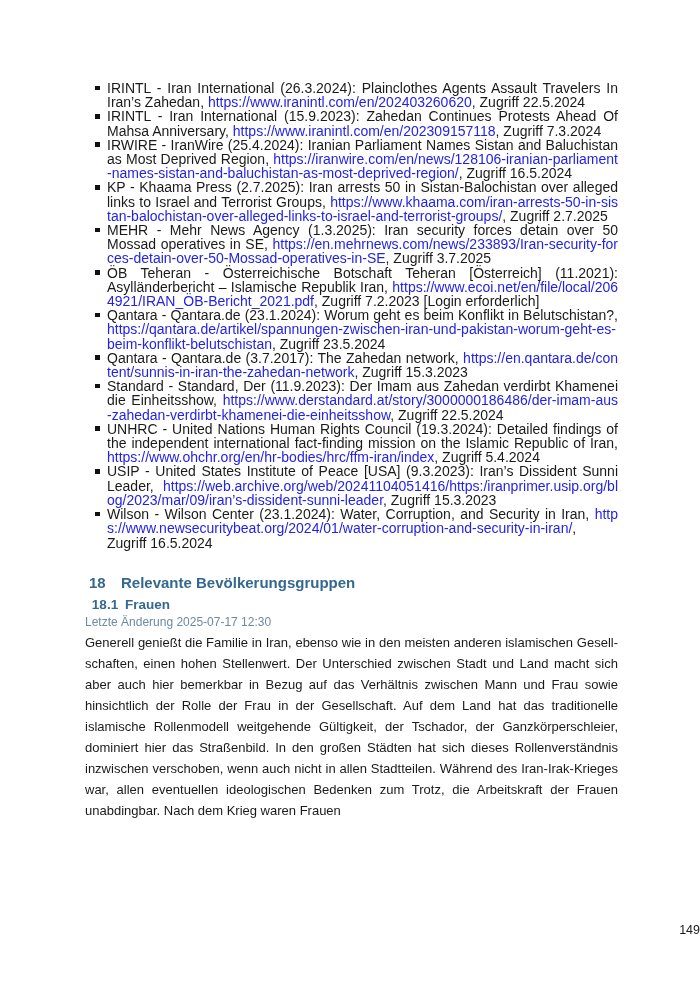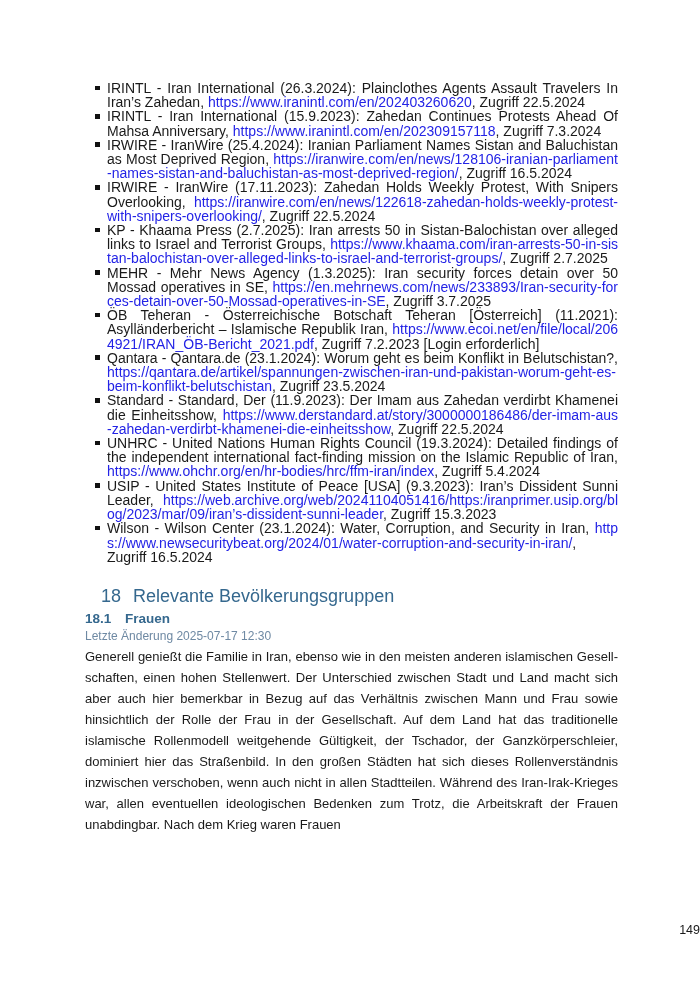--- a/index.html
+++ b/index.html
@@ -37,35 +37,35 @@
     width: 4.6px;
     height: 4.6px;
     background: #111111;
   }
   a.ref-link {
     color: var(--link, #2323e6);
     text-decoration: none;
     word-break: break-all;
   }
   h1.sec {
-    margin: 23px 0 0 16px;
-    font-size: 18px;
+    margin: 23px 0 0 4px;
+    font-size: 15px;
     line-height: 19px;
-    font-weight: normal;
+    font-weight: bold;
     color: var(--head, #35688e);
   }
   h2.sec {
     margin: 4px 0 0 0;
     font-size: 13.5px;
     line-height: 18px;
     font-weight: bold;
     color: var(--head, #35688e);
   }
   h1.sec .num { display: inline-block; min-width: 32px; }
-  h2.sec .num { display: inline-block; min-width: 40px; }
+  h2.sec .num { display: inline-block; min-width: 40px; text-align: center; }
   .meta {
     font-size: 12px;
     line-height: 16px;
     color: var(--meta, #6e89a3);
   }
   p.bodytext {
     margin: 2px 0 0 0;
     font-size: 13px;
     line-height: 21px;
     text-align: justify;
@@ -86,25 +86,25 @@
 </head>
 <body>
 
 <div class="page">
   <div class="content">
 
     <ul class="refs">
         <li class="ref-item"><span class="bullet"></span><span>IRINTL - Iran International (26.3.2024): Plainclothes Agents Assault Travelers In Iran’s Zahedan, </span><a class="ref-link" href="#">https://www.iranintl.com/en/202403260620</a><span>, Zugriff 22.5.2024</span></li>
         <li class="ref-item"><span class="bullet"></span><span>IRINTL - Iran International (15.9.2023): Zahedan Continues Protests Ahead Of Mahsa Anniversary, </span><a class="ref-link" href="#">https://www.iranintl.com/en/202309157118</a><span>, Zugriff 7.3.2024</span></li>
         <li class="ref-item"><span class="bullet"></span><span>IRWIRE - IranWire (25.4.2024): Iranian Parliament Names Sistan and Baluchistan as Most Deprived Region, </span><a class="ref-link" href="#">https://iranwire.com/en/news/128106-iranian-parliament-names-sistan-and-baluchistan-as-most-deprived-region/</a><span>, Zugriff 16.5.2024</span></li>
-        <li class="ref-item"><span class="bullet"></span><span>IRWIRE - IranWire (17.11.2023): Zahedan Holds Weekly Protest, With Snipers Overlooking, </span><a class="ref-link" href="#">https://iranwire.com/en/news/122618-zahedan-holds-weekly-protest-with-snipers-overlooking/</a><span>, Zugriff 22.5.2024</span></li>
         <li class="ref-item"><span class="bullet"></span><span>KP - Khaama Press (2.7.2025): Iran arrests 50 in Sistan-Balochistan over alleged links to Israel and Terrorist Groups, </span><a class="ref-link" href="#">https://www.khaama.com/iran-arrests-50-in-sistan-balochistan-over-alleged-links-to-israel-and-terrorist-groups/</a><span>, Zugriff 2.7.2025</span></li>
         <li class="ref-item"><span class="bullet"></span><span>MEHR - Mehr News Agency (1.3.2025): Iran security forces detain over 50 Mossad operatives in SE, </span><a class="ref-link" href="#">https://en.mehrnews.com/news/233893/Iran-security-forces-detain-over-50-Mossad-operatives-in-SE</a><span>, Zugriff 3.7.2025</span></li>
         <li class="ref-item"><span class="bullet"></span><span>ÖB Teheran - Österreichische Botschaft Teheran [Österreich] (11.2021): Asylländerbericht – Islamische Republik Iran, </span><a class="ref-link" href="#">https://www.ecoi.net/en/file/local/2064921/IRAN_ÖB-Bericht_2021.pdf</a><span>, Zugriff 7.2.2023 [Login erforderlich]</span></li>
         <li class="ref-item"><span class="bullet"></span><span>Qantara - Qantara.de (23.1.2024): Worum geht es beim Konflikt in Belutschistan?, </span><a class="ref-link" href="#">https://qantara.de/artikel/spannungen-zwischen-iran-und-pakistan-worum-geht-es-beim-konflikt-belutschistan</a><span>, Zugriff 23.5.2024</span></li>
+        <li class="ref-item"><span class="bullet"></span><span>Qantara - Qantara.de (3.7.2017): The Zahedan network, </span><a class="ref-link" href="#">https://en.qantara.de/content/sunnis-in-iran-the-zahedan-network</a><span>, Zugriff 15.3.2023</span></li>
         <li class="ref-item"><span class="bullet"></span><span>Standard - Standard, Der (11.9.2023): Der Imam aus Zahedan verdirbt Khamenei die Einheitsshow, </span><a class="ref-link" href="#">https://www.derstandard.at/story/3000000186486/der-imam-aus-zahedan-verdirbt-khamenei-die-einheitsshow</a><span>, Zugriff 22.5.2024</span></li>
         <li class="ref-item"><span class="bullet"></span><span>UNHRC - United Nations Human Rights Council (19.3.2024): Detailed findings of the independent international fact-finding mission on the Islamic Republic of Iran, </span><a class="ref-link" href="#">https://www.ohchr.org/en/hr-bodies/hrc/ffm-iran/index</a><span>, Zugriff 5.4.2024</span></li>
         <li class="ref-item"><span class="bullet"></span><span>USIP - United States Institute of Peace [USA] (9.3.2023): Iran’s Dissident Sunni Leader, </span><a class="ref-link" href="#">https://web.archive.org/web/20241104051416/https:/iranprimer.usip.org/blog/2023/mar/09/iran’s-dissident-sunni-leader</a><span>, Zugriff 15.3.2023</span></li>
         <li class="ref-item"><span class="bullet"></span><span>Wilson - Wilson Center (23.1.2024): Water, Corruption, and Security in Iran, </span><a class="ref-link" href="#">https://www.newsecuritybeat.org/2024/01/water-corruption-and-security-in-iran/</a><span>, Zugriff 16.5.2024</span></li>
       </ul>
 
     <h1 class="sec"><span class="num">18</span><span>Relevante Bevölkerungsgruppen</span></h1>
 
     <h2 class="sec"><span class="num">18.1</span><span>Frauen</span></h2>
 

